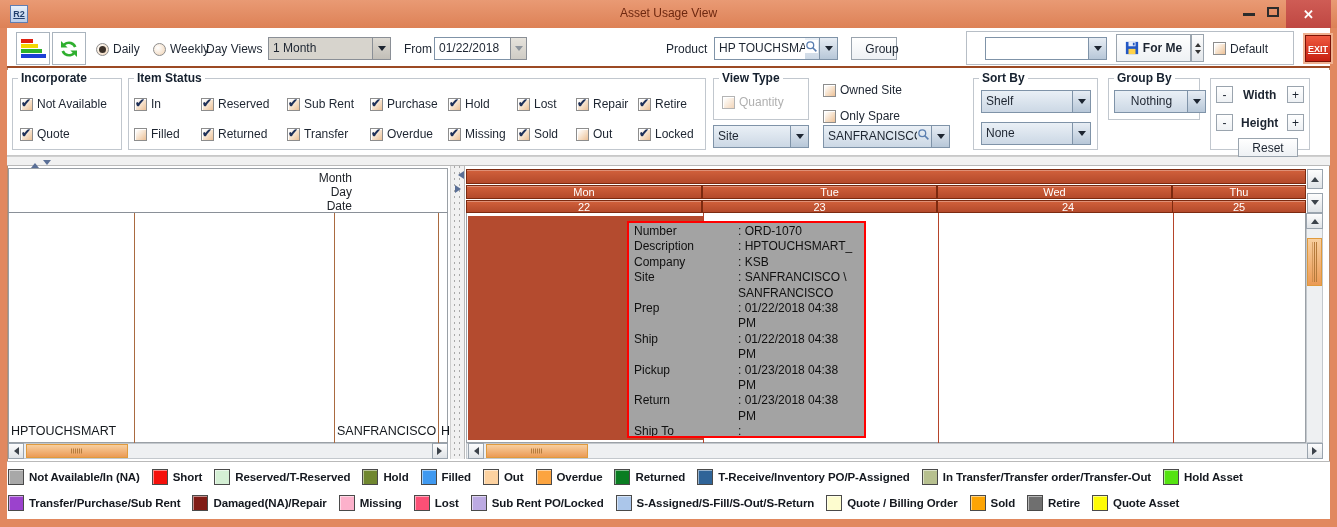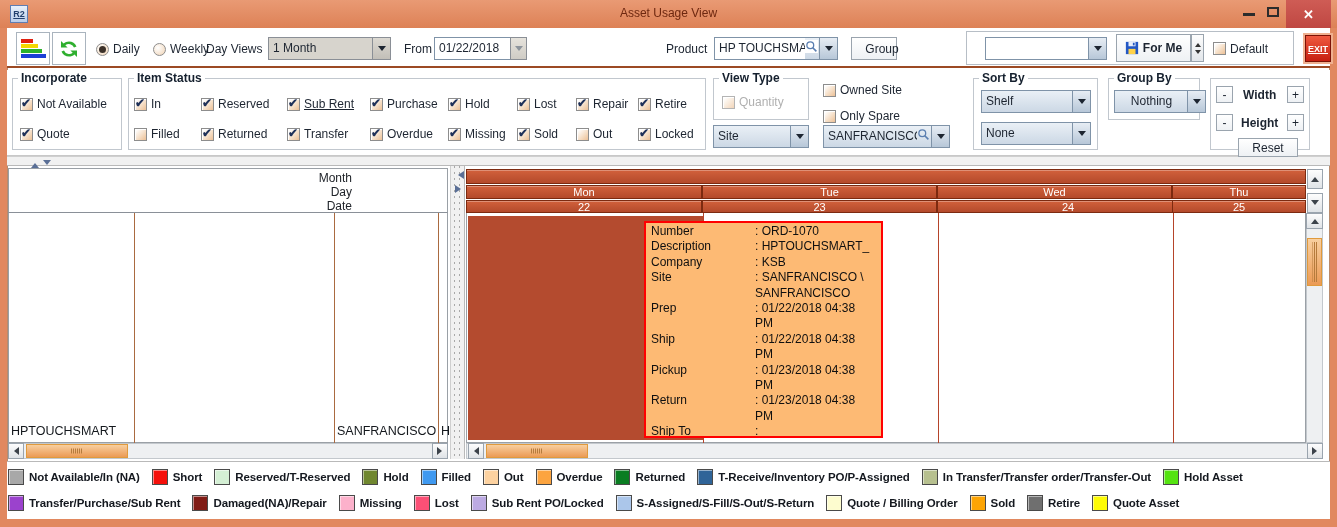--- a/index.html
+++ b/index.html
@@ -178,21 +178,21 @@
 
   <div class="gbox" style="left:128px;top:78px;width:578px;height:72px;">
     <span class="gtitle">Item Status</span>
   </div>
 
   <div class="cb on" style="left:134px;top:98px;"></div>
   <div class="lbl" style="left:151px;top:97px;">In</div>
   <div class="cb on" style="left:201px;top:98px;"></div>
   <div class="lbl" style="left:218px;top:97px;">Reserved</div>
   <div class="cb on" style="left:287px;top:98px;"></div>
-  <div class="lbl" style="left:304px;top:97px;text-decoration:underline;">Sub Rent</div>
+  <div class="lbl" style="left:304px;top:97px;">Sub Rent</div>
   <div class="cb on" style="left:370px;top:98px;"></div>
   <div class="lbl" style="left:387px;top:97px;">Purchase</div>
   <div class="cb on" style="left:448px;top:98px;"></div>
   <div class="lbl" style="left:465px;top:97px;">Hold</div>
   <div class="cb on" style="left:517px;top:98px;"></div>
   <div class="lbl" style="left:534px;top:97px;">Lost</div>
   <div class="cb on" style="left:576px;top:98px;"></div>
   <div class="lbl" style="left:593px;top:97px;">Repair</div>
   <div class="cb on" style="left:638px;top:98px;"></div>
   <div class="lbl" style="left:655px;top:97px;">Retire</div>
@@ -325,21 +325,21 @@
   <div class="sb-btn" style="left:1307px;top:193px;width:16px;height:20px;">
       <i class="d"></i>
     </div>
 
   <div class="panelbox" style="left:466px;top:213px;width:840px;height:230px;border-top:none;">
     <div class="vline-red" style="left:236px;top:0;height:230px;"></div>
     <div class="vline-red" style="left:471px;top:0;height:230px;"></div>
     <div class="vline-red" style="left:706px;top:0;height:230px;"></div>
   </div>
   <div class="usagebar" style="background: rgb(180, 75, 47);"></div>
-  <div class="tooltip" style="background: #fdba74; margin-left: 17px;">
+  <div class="tooltip" style="background: #a3a3a3;">
     <div class="tt-row">
         <span class="tt-l">Number</span>
         <span class="tt-v">: ORD-1070</span>
       </div>
     <div class="tt-row">
         <span class="tt-l">Description</span>
         <span class="tt-v">: HPTOUCHSMART_</span>
       </div>
     <div class="tt-row">
         <span class="tt-l">Company</span>

